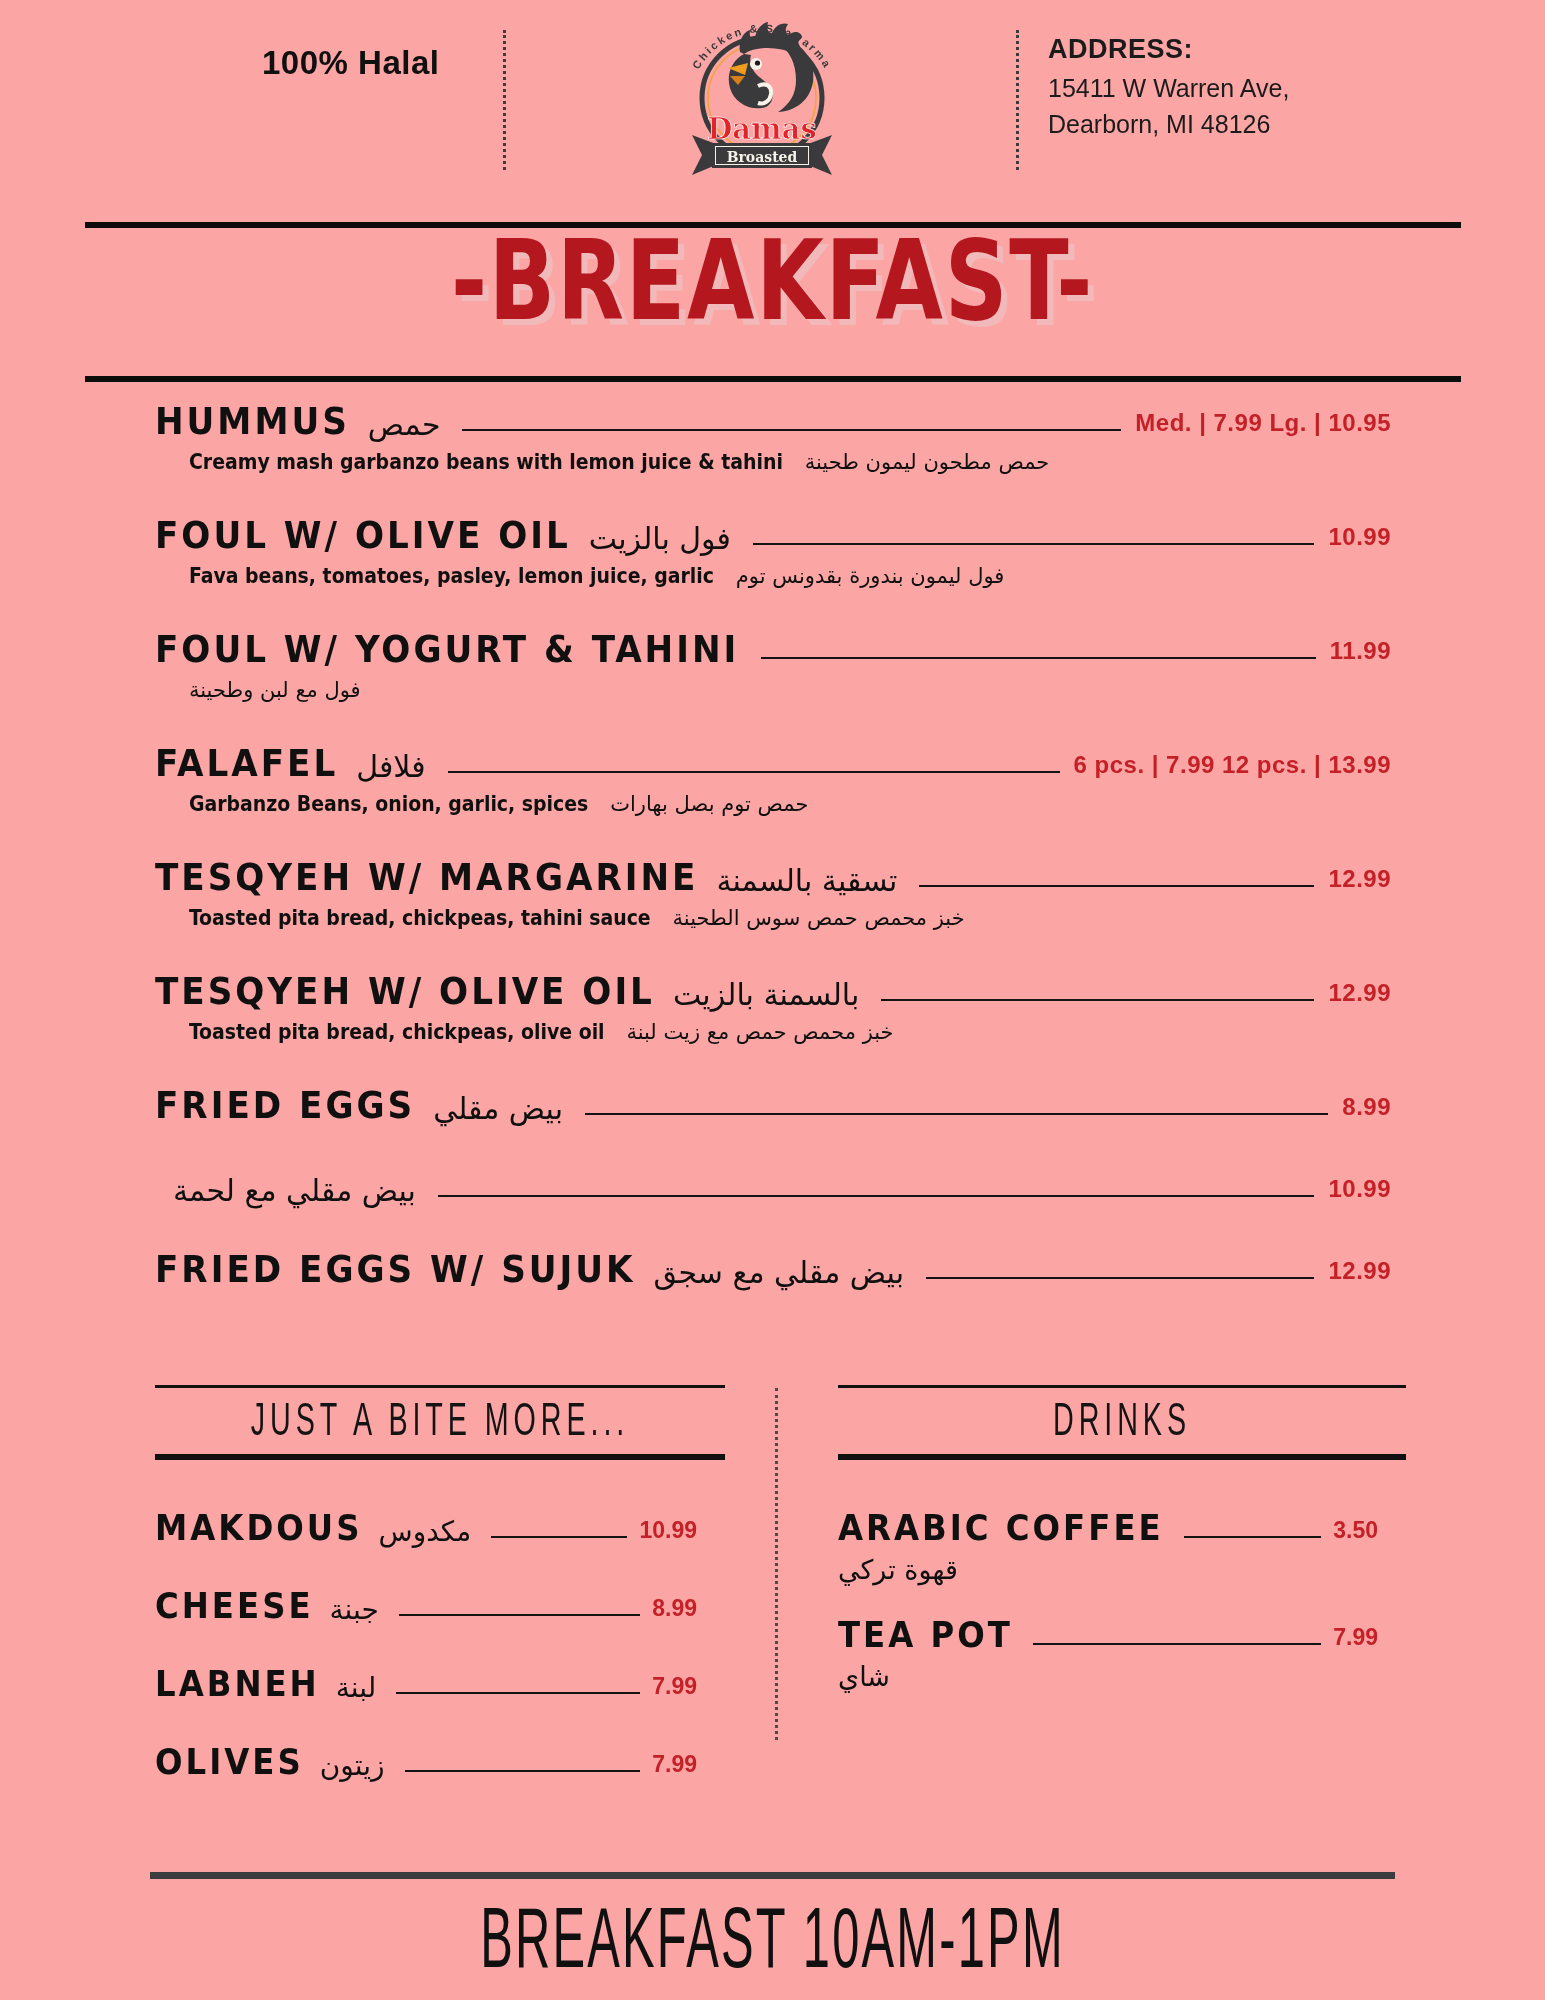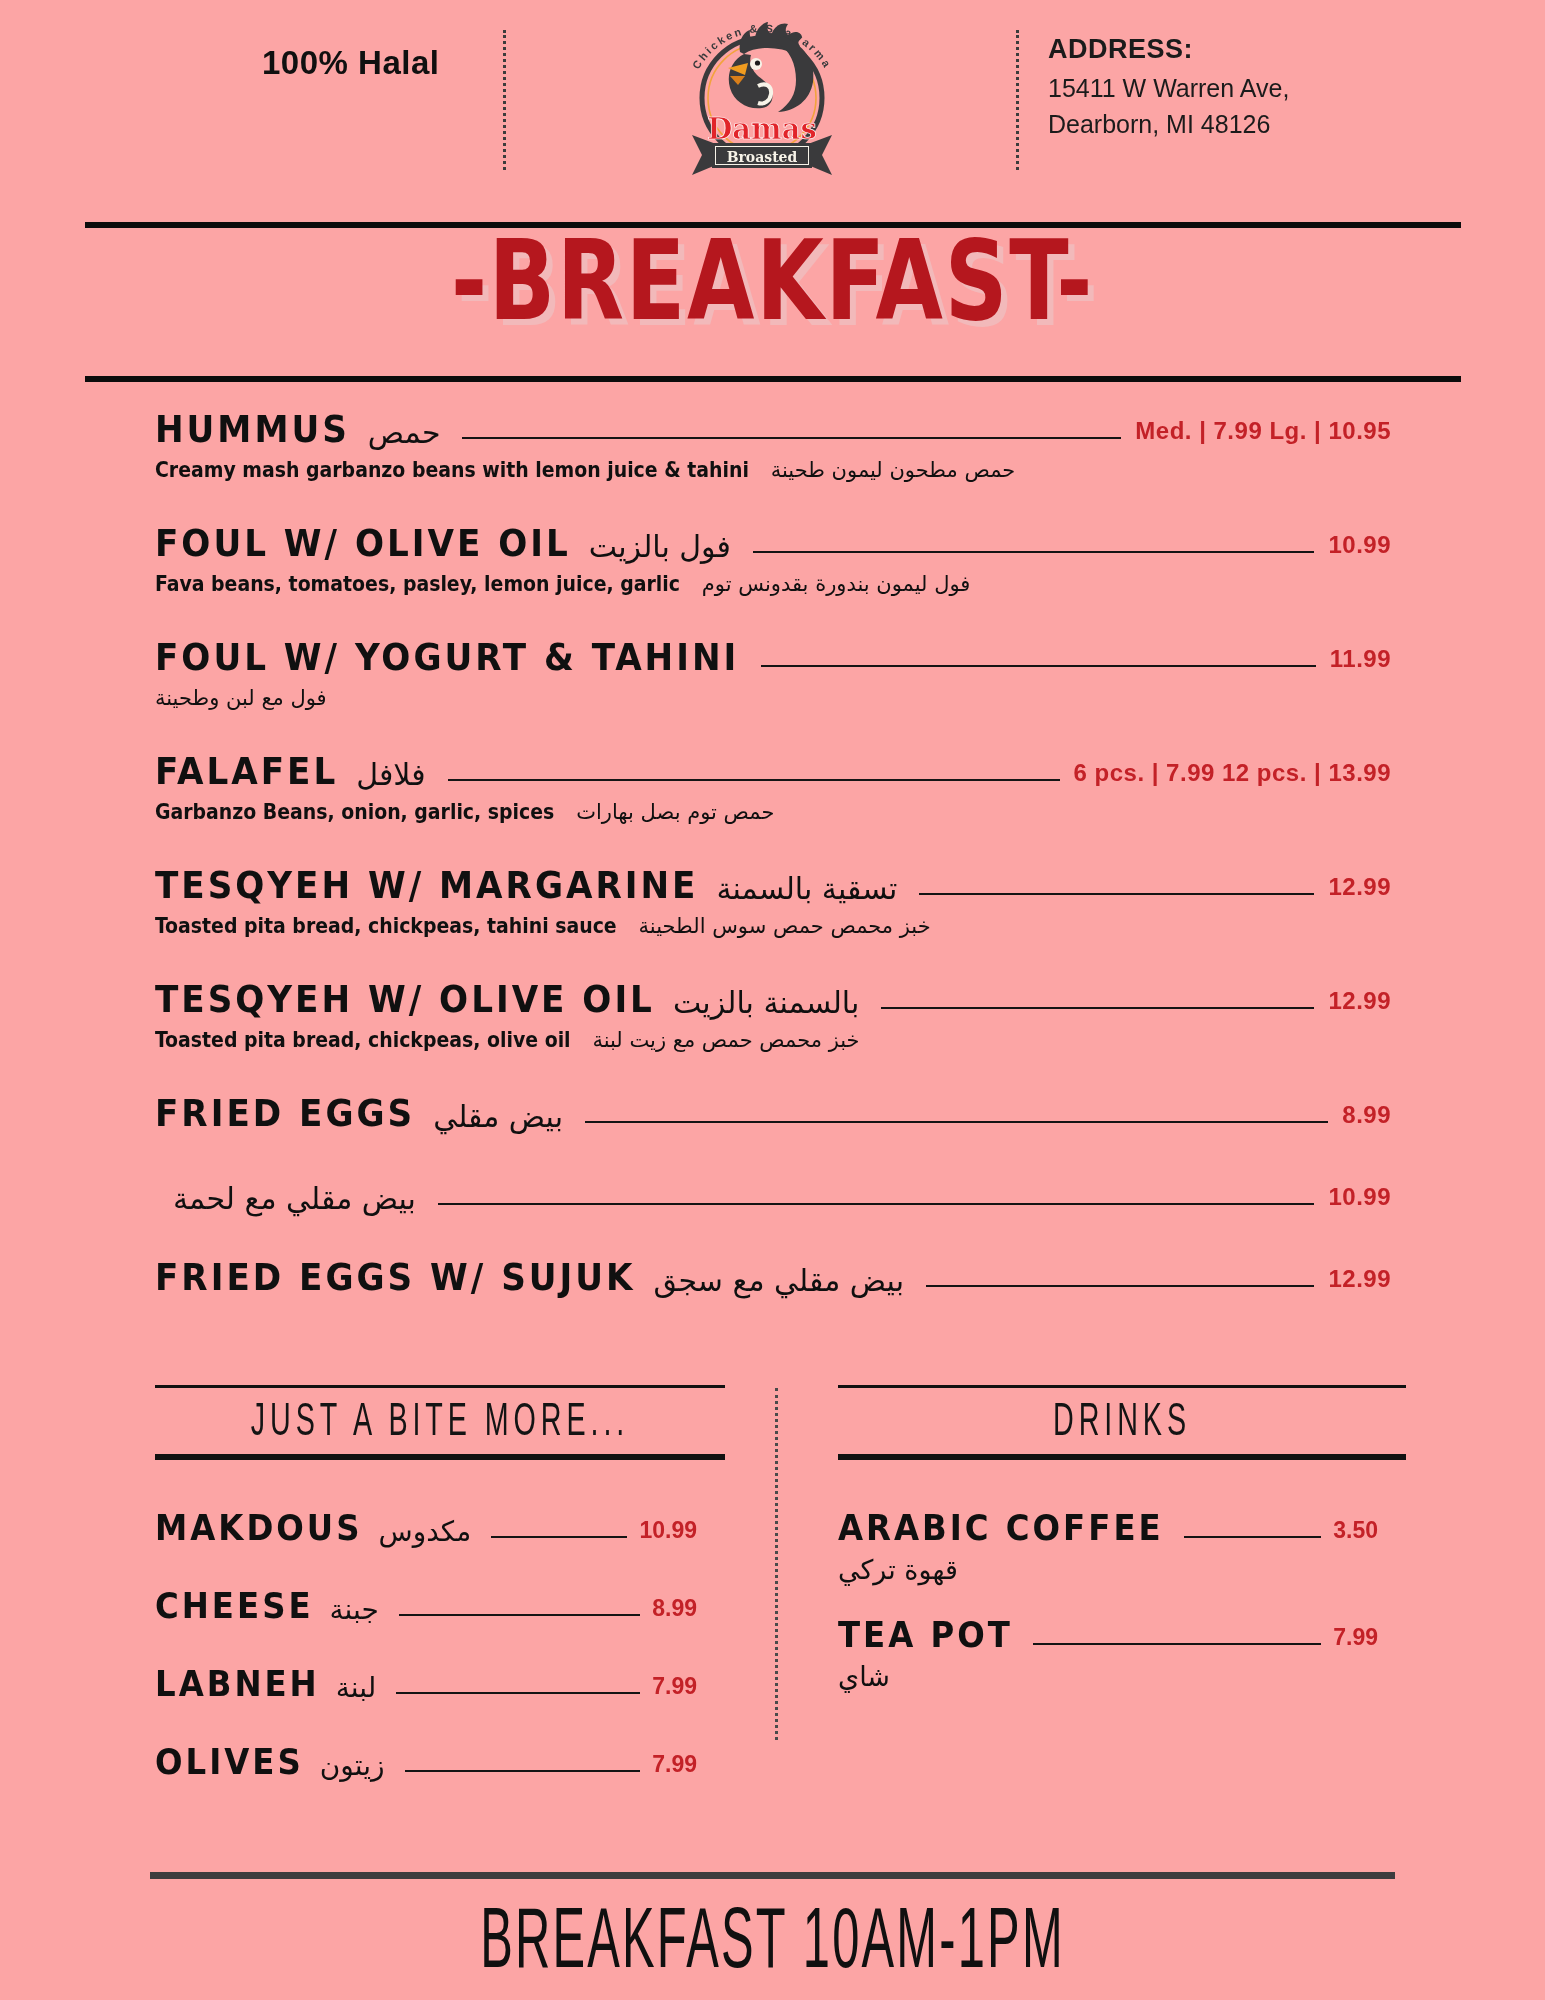--- a/index.html
+++ b/index.html
@@ -18,32 +18,32 @@
   
   .rule{position:absolute;left:85px;width:1376px;height:6px;background:#0c0c0c;}
   .rule-1{top:222px}
   .rule-2{top:376px}
   .title{position:absolute;top:218px;left:0;width:100%;margin:0;text-align:center;
          font-family:"DejaVu Sans",sans-serif;font-stretch:condensed;font-weight:800;
          font-size:110px;line-height:1.15;color:#b5171e;letter-spacing:2px;
          text-shadow:7px 6px 0 #f2b9ba;transform:scaleX(.88);}
 
   
-  .menu{position:absolute;left:155px;top:400px;width:1236px;}
+  .menu{position:absolute;left:155px;top:392px;width:1236px;}
   .mi{margin-bottom:26px;}
   .mi--tall{margin-bottom:34px;}
   .mi--gap-top{margin-top:14px;}
   .mi-line{display:flex;align-items:flex-end;height:48px;}
   .mi-name{font-family:"DejaVu Sans",sans-serif;font-stretch:condensed;font-weight:bold;
            font-size:38px;letter-spacing:3px;line-height:1;white-space:nowrap;}
   .mi-ar{font-family:"DejaVu Sans",sans-serif;font-size:30px;margin-left:18px;line-height:1.05;white-space:nowrap;}
   .mi-leader{flex:1;border-bottom:2px solid #141414;margin:0 14px 9px 22px;min-width:40px;}
   .mi-price{font-size:24px;font-weight:bold;color:#c32127;white-space:nowrap;line-height:1;
             margin-bottom:5px;letter-spacing:.5px;}
-  .mi-desc{margin-top:10px;height:30px;font-size:21px;white-space:nowrap;}
+  .mi-desc{margin-top:10px;height:30px;font-size:21px;white-space:nowrap;margin-left:34px;}
   .mi-desc-en{font-family:"DejaVu Sans",sans-serif;font-stretch:condensed;font-weight:600;}
   .mi-desc-ar{font-family:"DejaVu Sans",sans-serif;margin-left:16px;}
 
   
   .col{position:absolute;top:1385px;}
   .col-left{left:155px;width:570px;}
   .col-right{left:838px;width:568px;}
   .col-head .thin{height:3px;background:#111;}
   .col-head .thick{height:6px;background:#111;}
   .col-title{text-align:center;font-size:35px;letter-spacing:6px;padding:12px 0 14px;

